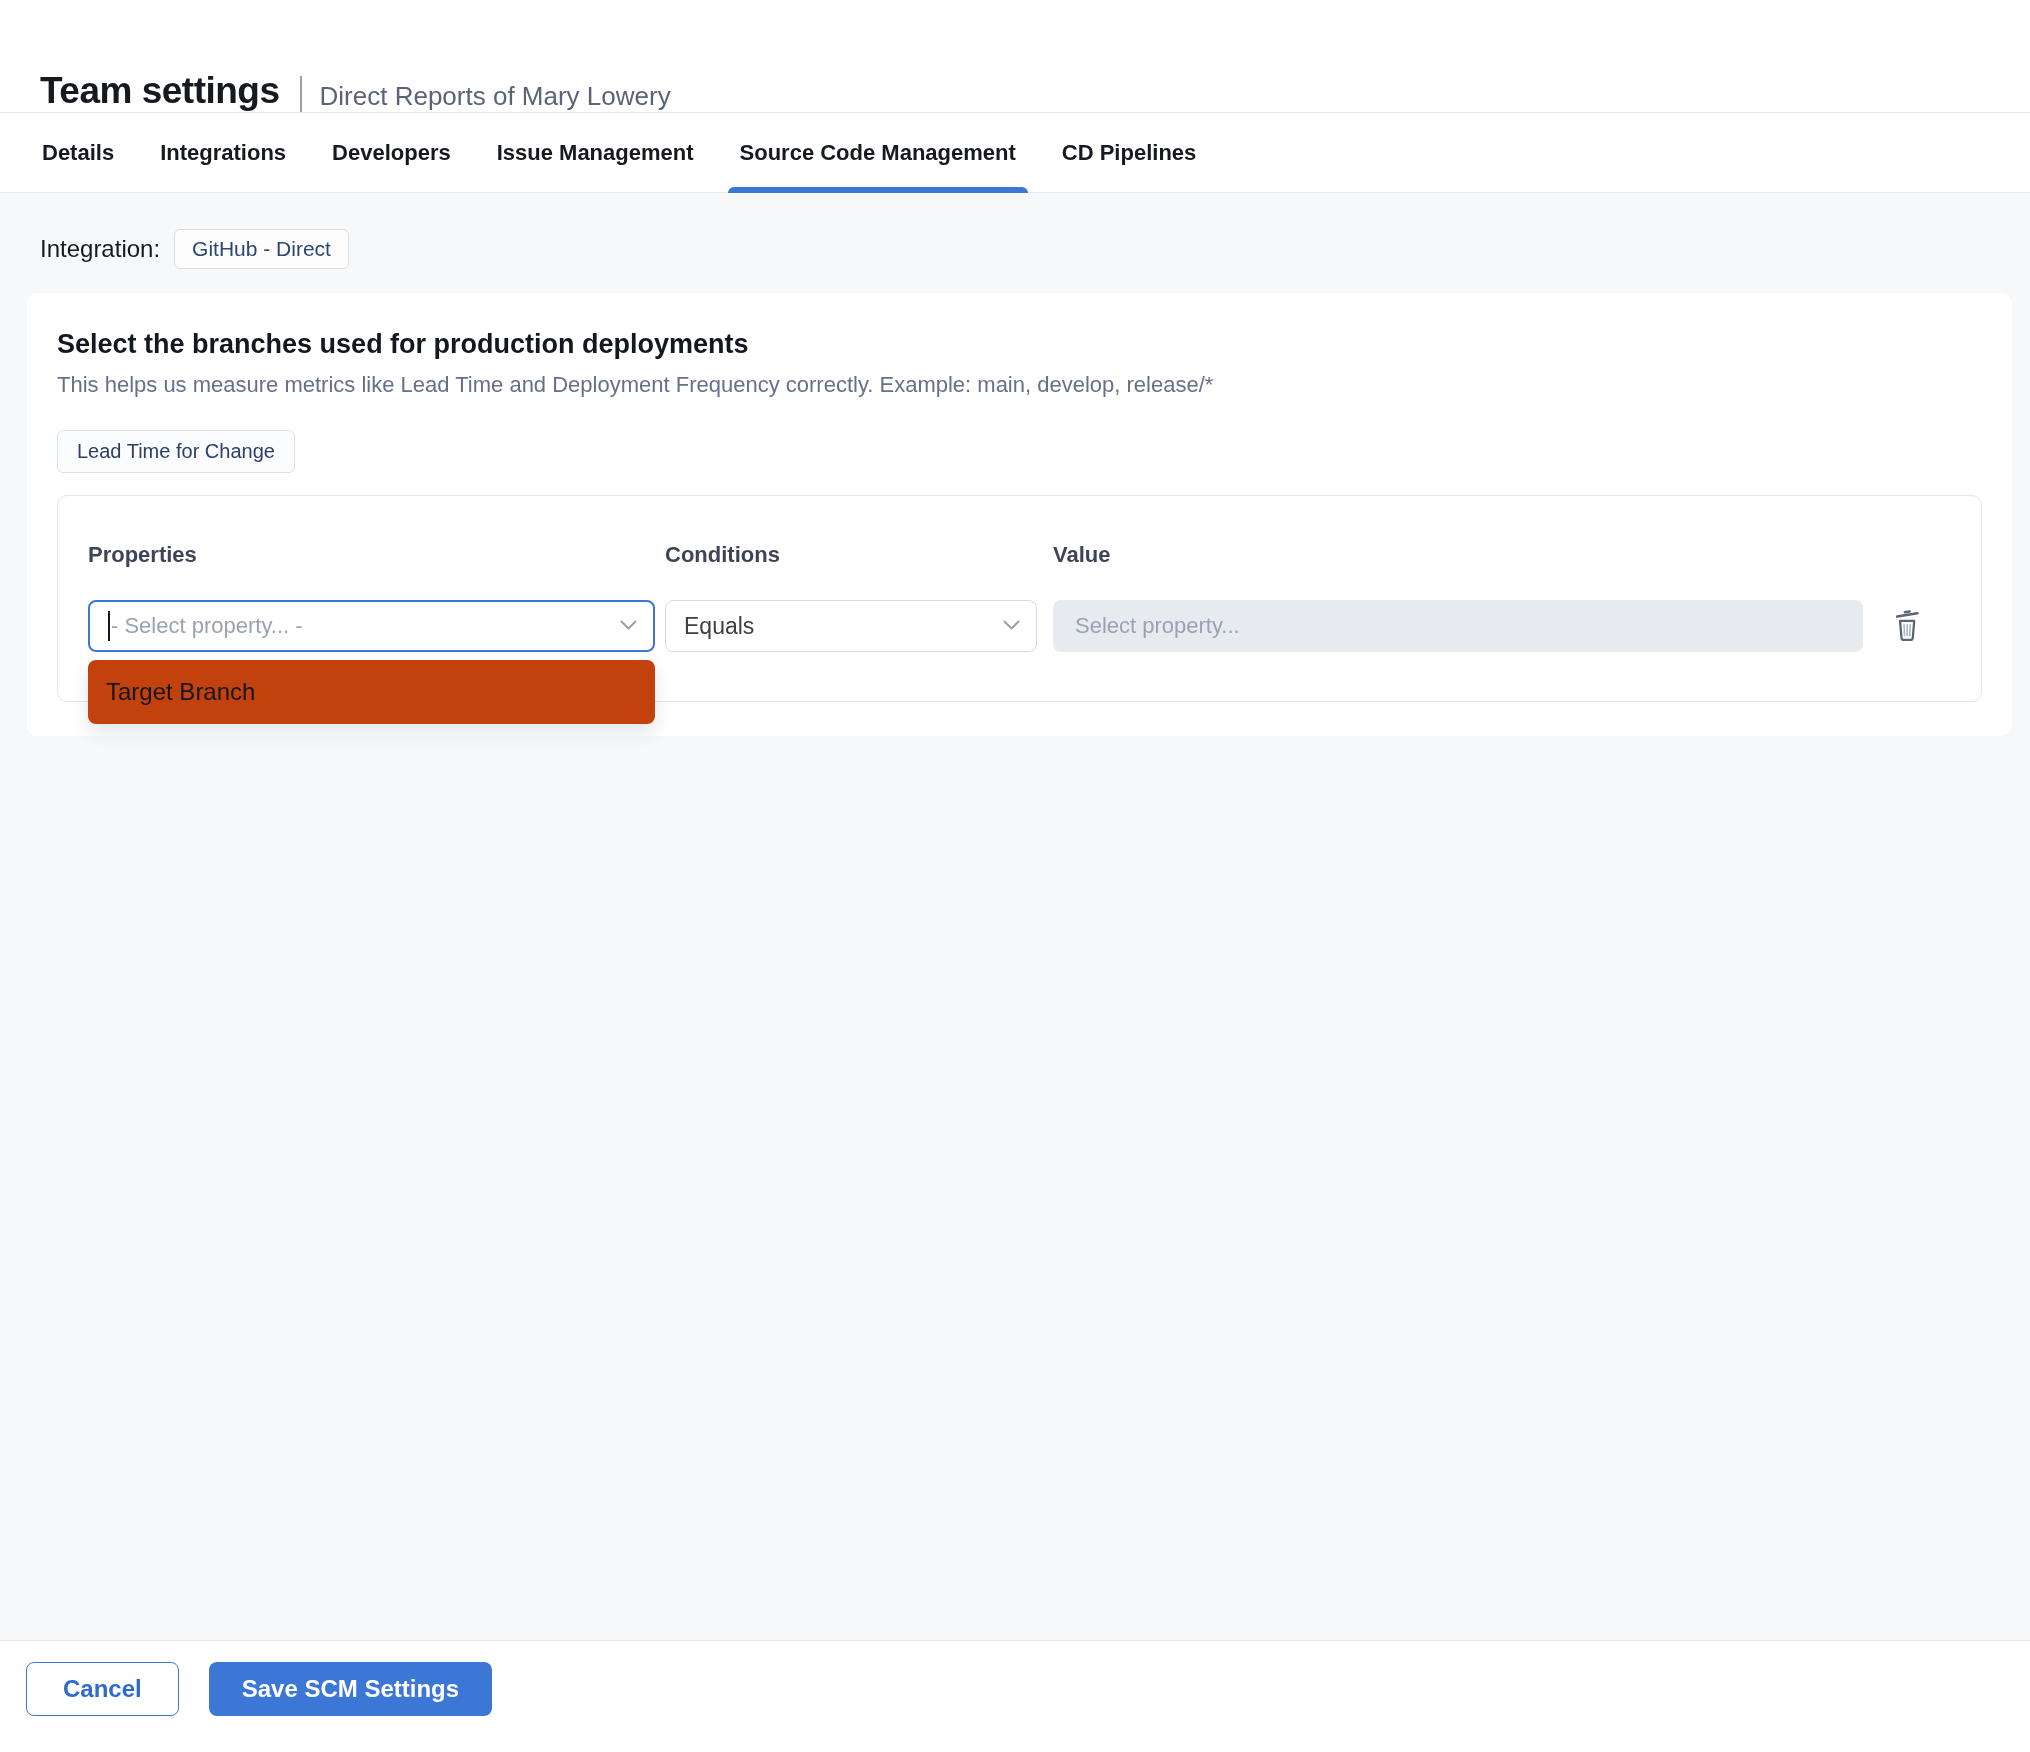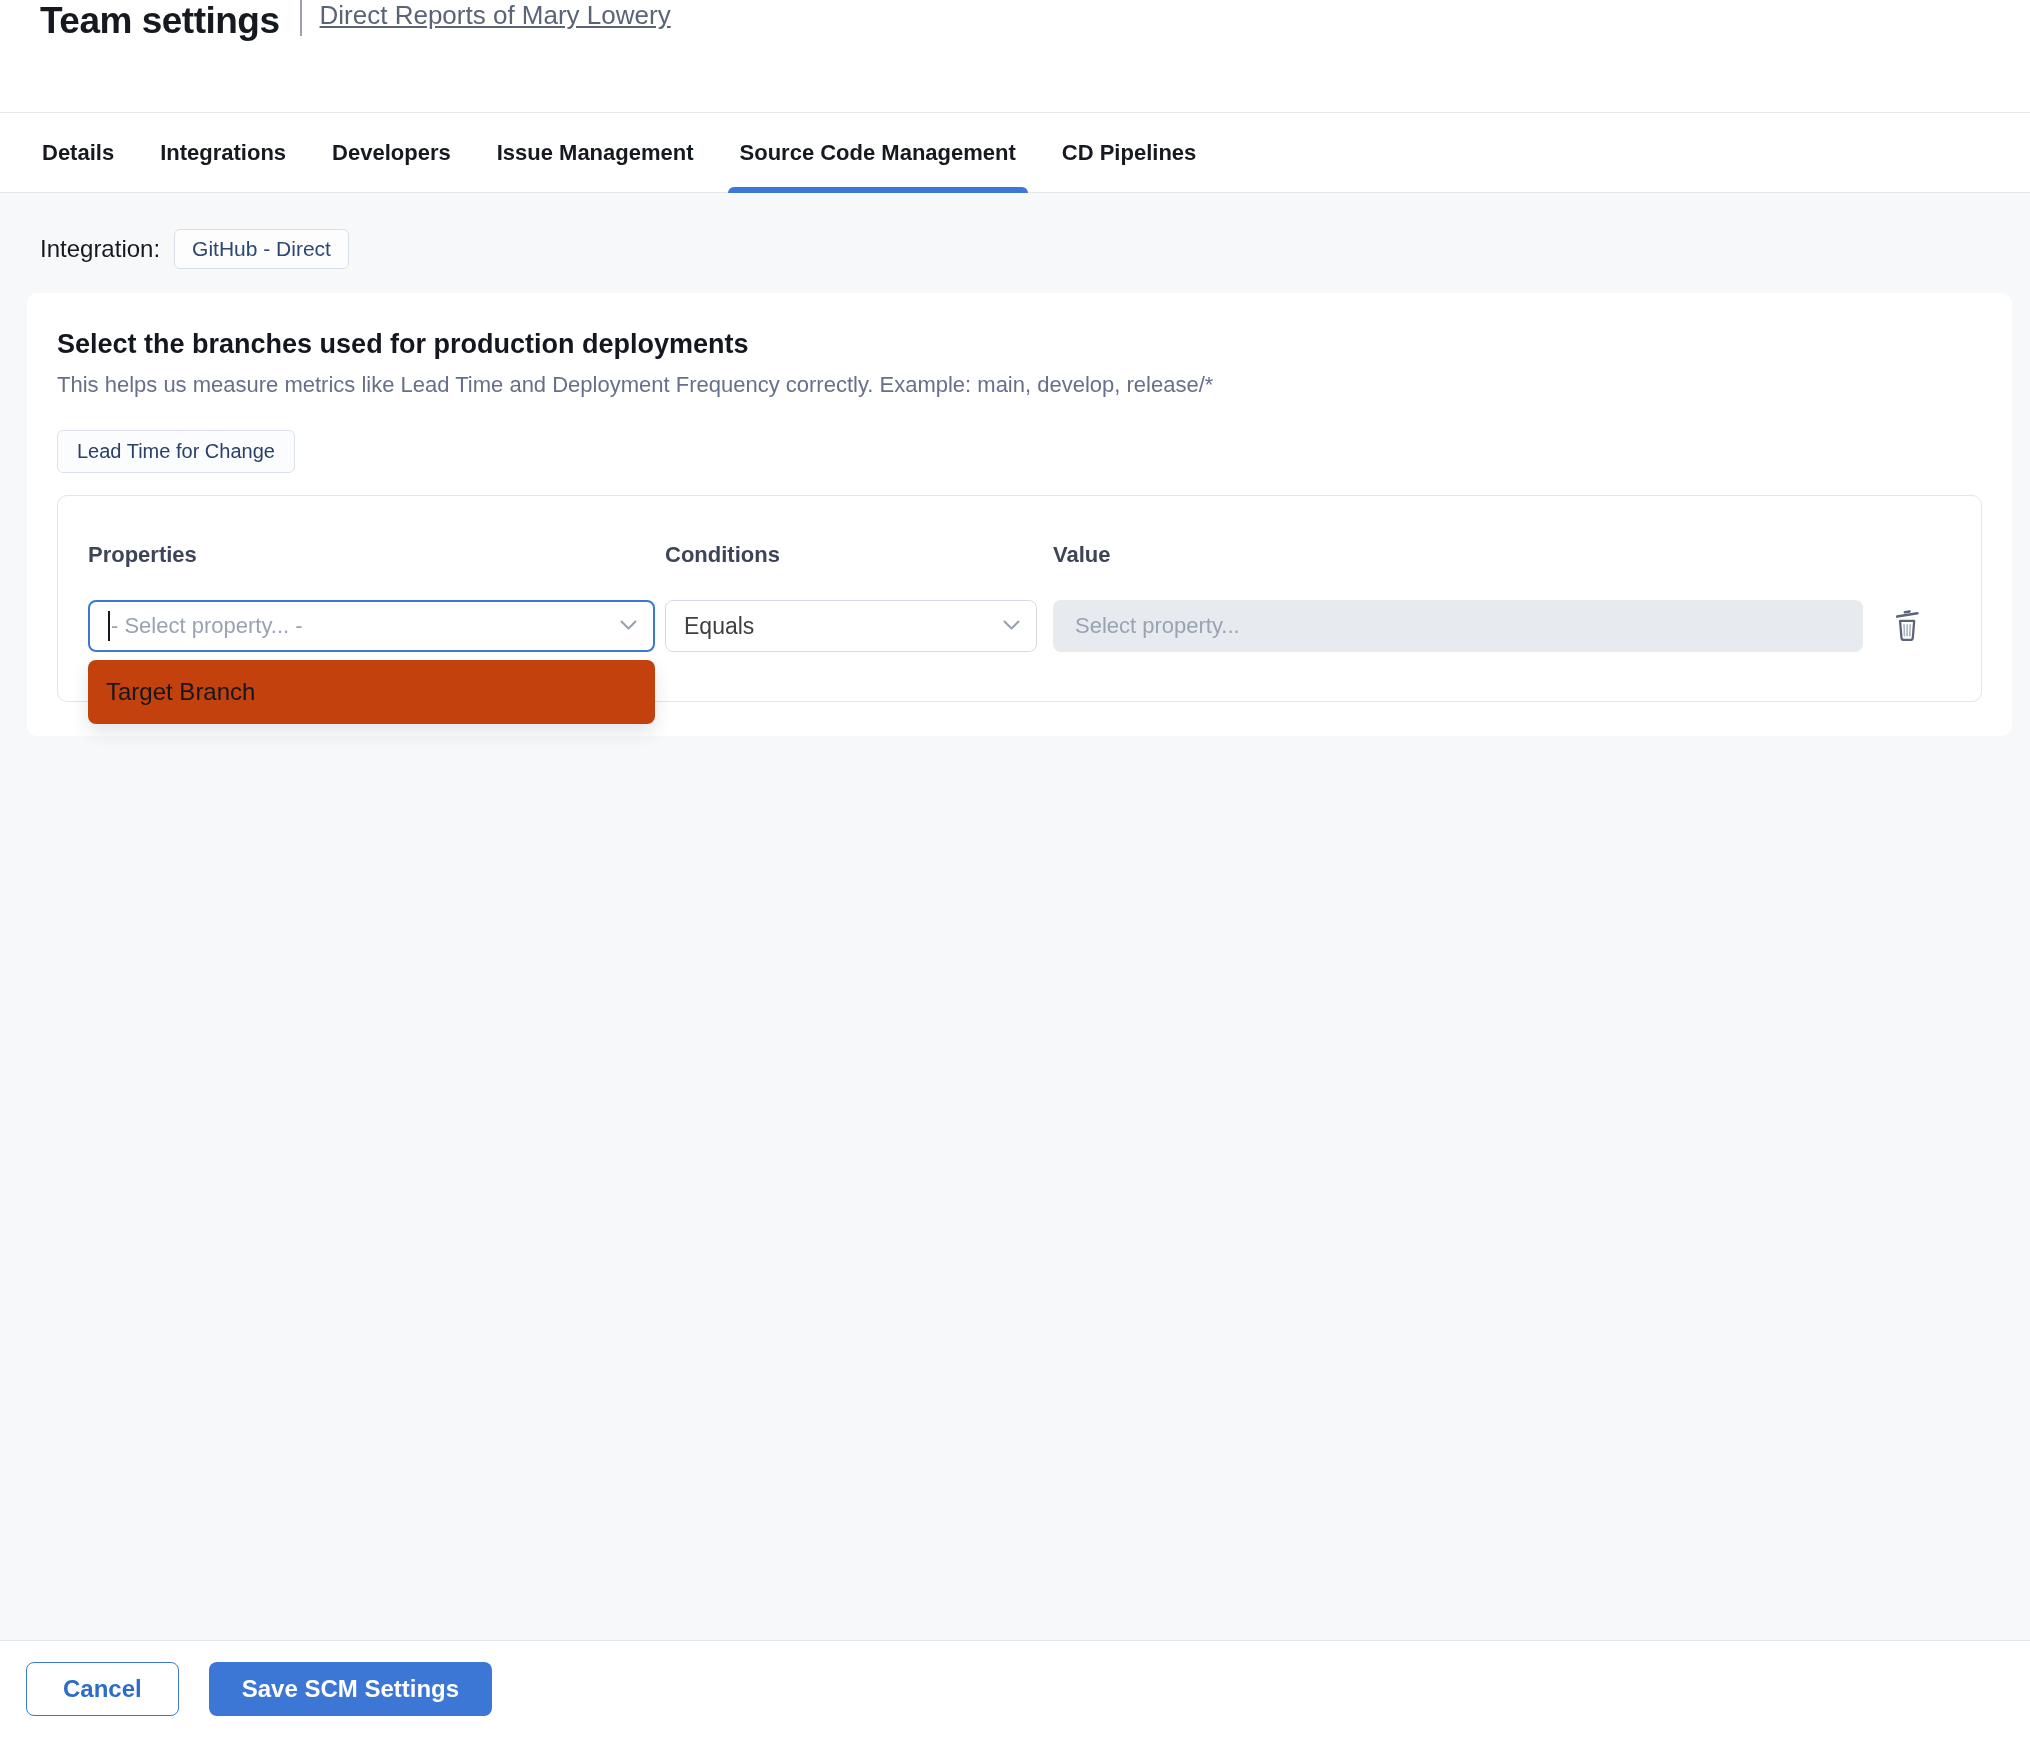--- a/index.html
+++ b/index.html
@@ -11,27 +11,27 @@
     overflow: hidden;
   }
   .page { width: 2030px; height: 1752px; display: flex; flex-direction: column; }
 
   
   .header {
     height: 113px;
     background: #ffffff;
     border-bottom: 1px solid #e6e8ee;
     display: flex;
-    align-items: flex-start;
+    align-items: flex-end;
     padding: 0 40px;
     flex: 0 0 auto;
   }
   .page-title { font-size: 37px; font-weight: 700; color: #16191f; letter-spacing: -0.5px; }
   .title-divider { width: 2px; height: 36px; background: #9aa0ae; margin: 0 18px 0 20px; }
-  .page-subtitle { font-size: 26px; color: #5b6377; font-weight: 400; text-decoration: underline; }
+  .page-subtitle { font-size: 26px; color: #5b6377; font-weight: 400; }
 
   
   .tabbar {
     height: 80px;
     background: #ffffff;
     border-bottom: 1px solid #e6e8ee;
     display: flex;
     align-items: stretch;
     padding: 0 30px;
     gap: 22px;

